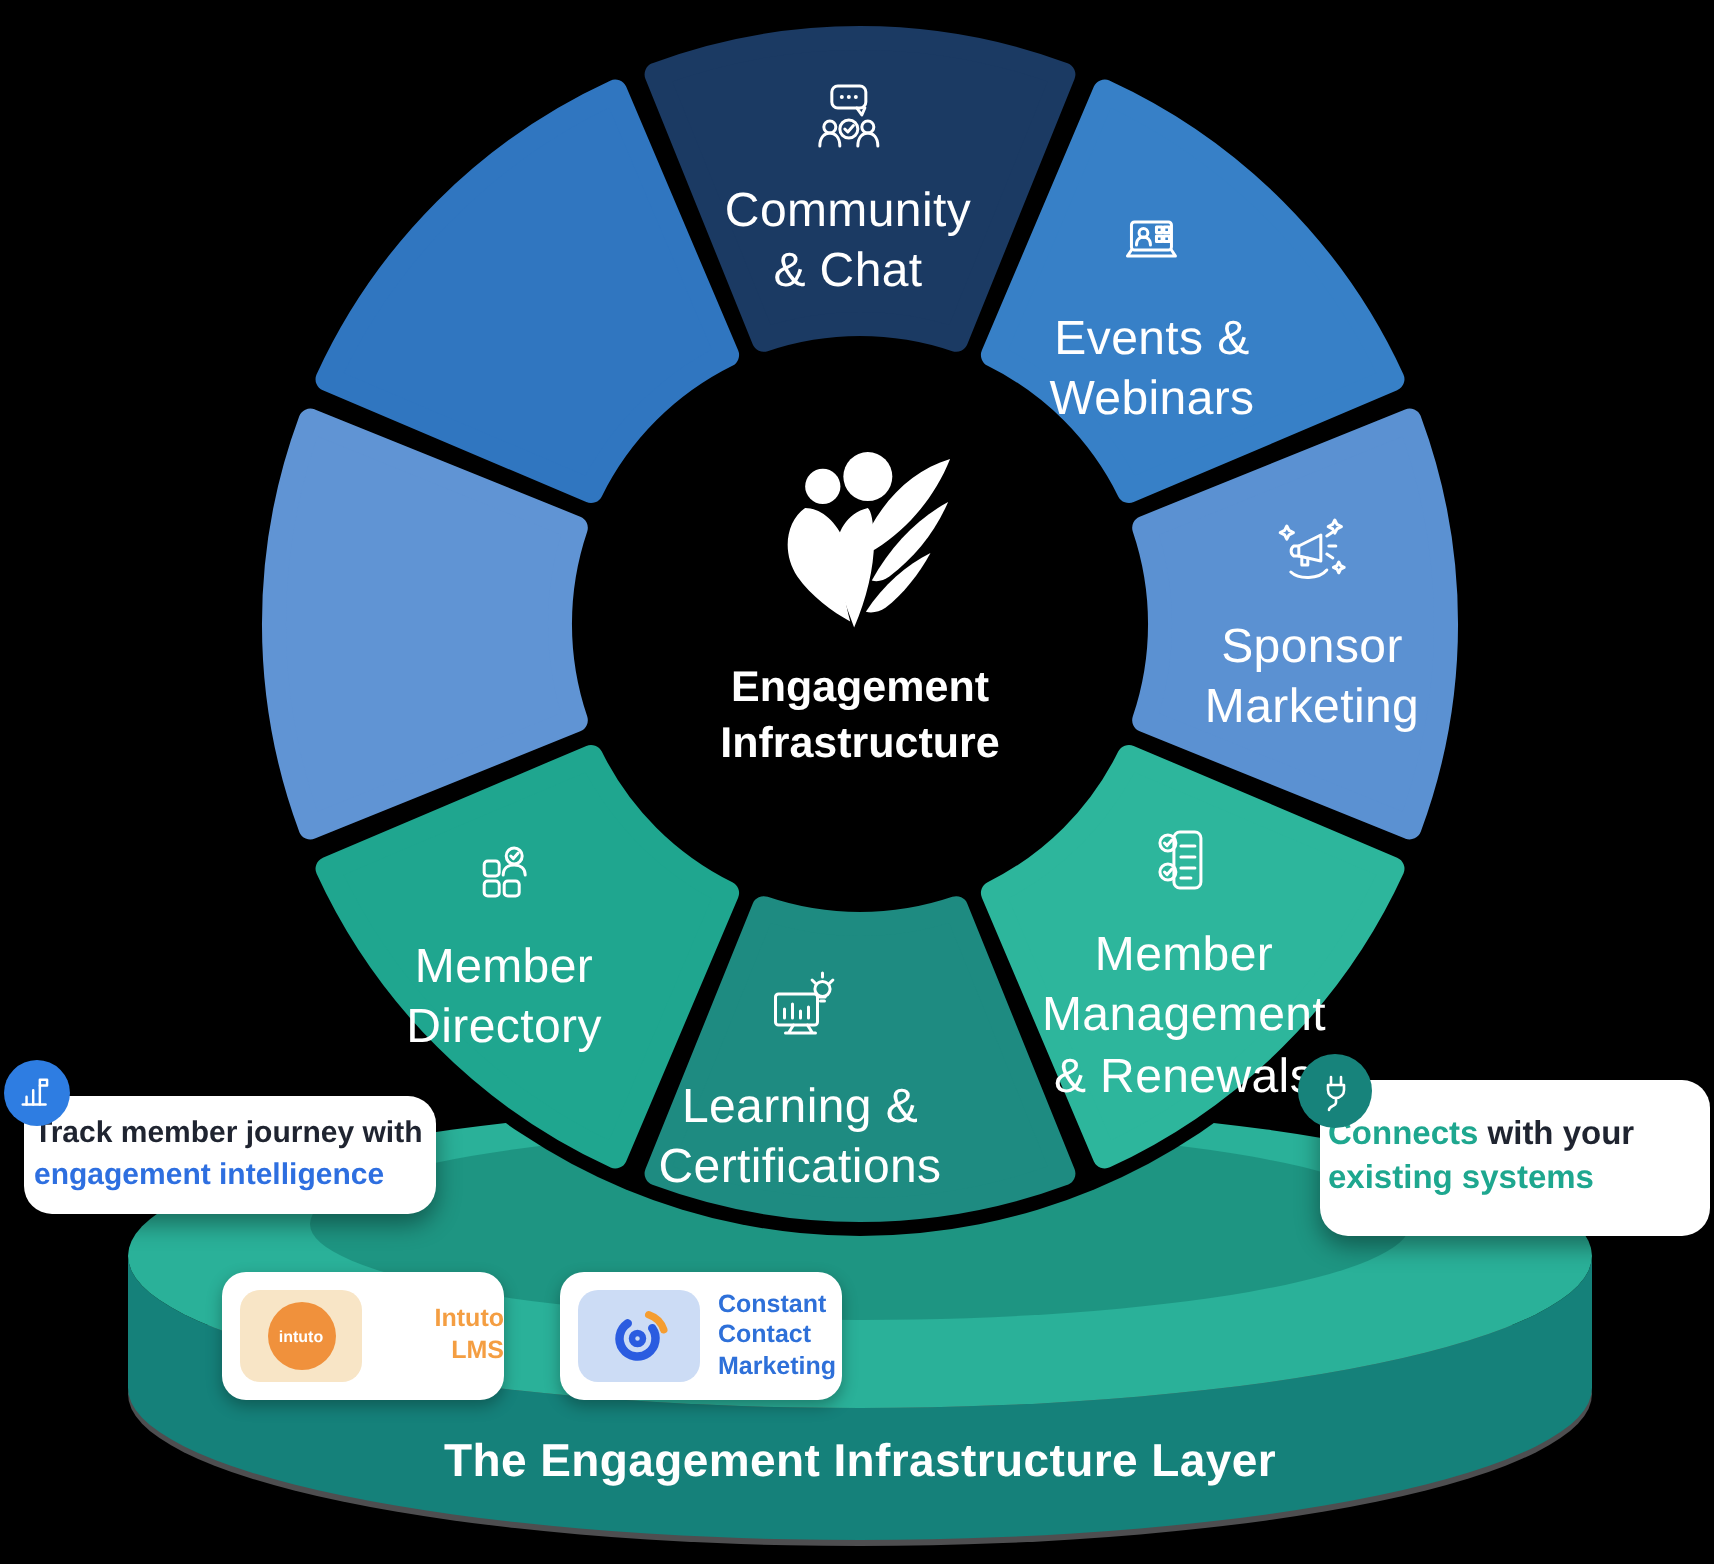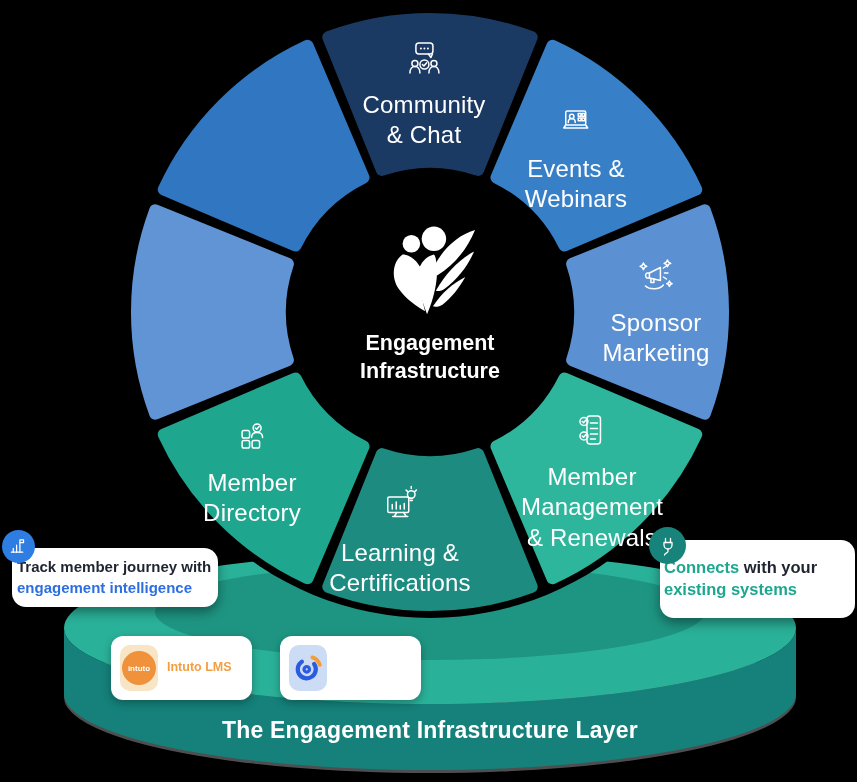--- a/index.html
+++ b/index.html
@@ -30,21 +30,21 @@
   .accent-teal { color:#1ea78f; }
   .callout-badge { position:absolute; border-radius:50%; display:flex; align-items:center; justify-content:center; z-index:7; }
   .badge-left  { left:2px;   top:530px; width:33px; height:33px; background:#2e7de2; }
   .badge-right { left:649px; top:527px; width:37px; height:37px; background:#17837b; }
   .callout-badge svg { stroke:#fff; fill:none; stroke-width:1.3; stroke-linecap:round; stroke-linejoin:round; }
 
   
   .cards { position:absolute; left:111px; top:636px; display:flex; gap:28px; z-index:6; }
   .card { width:141px; height:64px; background:#fff; border-radius:12px; display:flex; align-items:center;
     padding-left:9px; box-sizing:border-box; box-shadow:0 3px 8px rgba(0,0,0,.3); }
-  .card-icon { width:38px; height:46px; border-radius:10px; display:flex; align-items:center; justify-content:center;
+  .card-icon { width:61px; height:46px; border-radius:10px; display:flex; align-items:center; justify-content:center;
     margin-right:9px; flex:0 0 auto; }
   .card-label { font-size:12.5px; font-weight:700; line-height:1.25; white-space:pre-line; }
   .card-ams    .card-icon { background:#ccdcf5; } .card-ams    .card-label { color:#2e70d9; }
   .card-xpro   .card-icon { background:#c9ebe2; } .card-xpro   .card-label { color:#1ea78f; }
   .card-intuto .card-icon { background:#f8e5c6; } .card-intuto .card-label { color:#f49e42;text-align:right; }
   .card-cc     .card-icon { background:#ccdcf5; } .card-cc     .card-label { color:#2e70d9; }
   .intuto-circle { width:34px; height:34px; border-radius:50%; background:#f0913c; color:#fff;
     display:flex; align-items:center; justify-content:center; font-size:8px; font-weight:700; }
 
   .platform-title { position:absolute; left:430px; top:704px; transform:translateX(-50%); color:#fff;
@@ -230,19 +230,22 @@
     </div>
 
     <div class="card card-cc">
       <div class="card-icon">
         <svg width="30" height="30" viewBox="0 0 24 24" fill="none">
           <circle cx="11" cy="13" r="7.2" stroke="#2b5ce0" stroke-width="3.4" stroke-dasharray="34 12" stroke-linecap="round" transform="rotate(-35 11 13)"></circle>
           <circle cx="11" cy="13" r="2.2" stroke="#2b5ce0" stroke-width="2.6"></circle>
           <path d="M15.5 3.5 a9.5 9.5 0 0 1 6 6" stroke="#f59d30" stroke-width="3" stroke-linecap="round"></path>
         </svg>
       </div>
+      <div class="card-label">Constant
+Contact
+Marketing</div>
     </div>
 
   </div>
 
   <div class="platform-title">The Engagement Infrastructure Layer</div>
 
 </div>
 
 </body></html>

